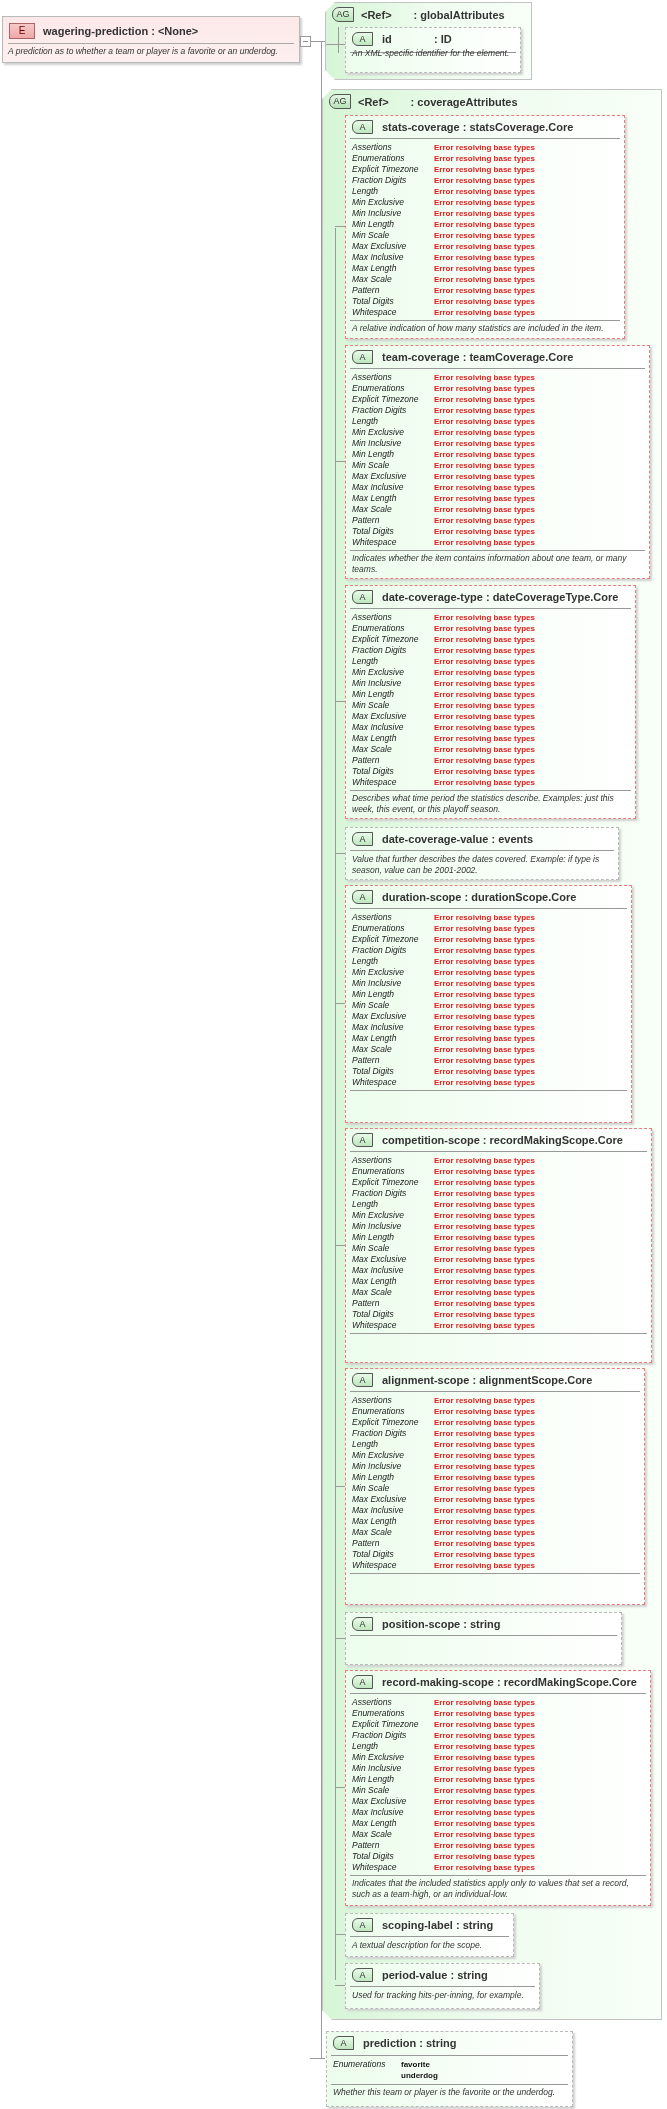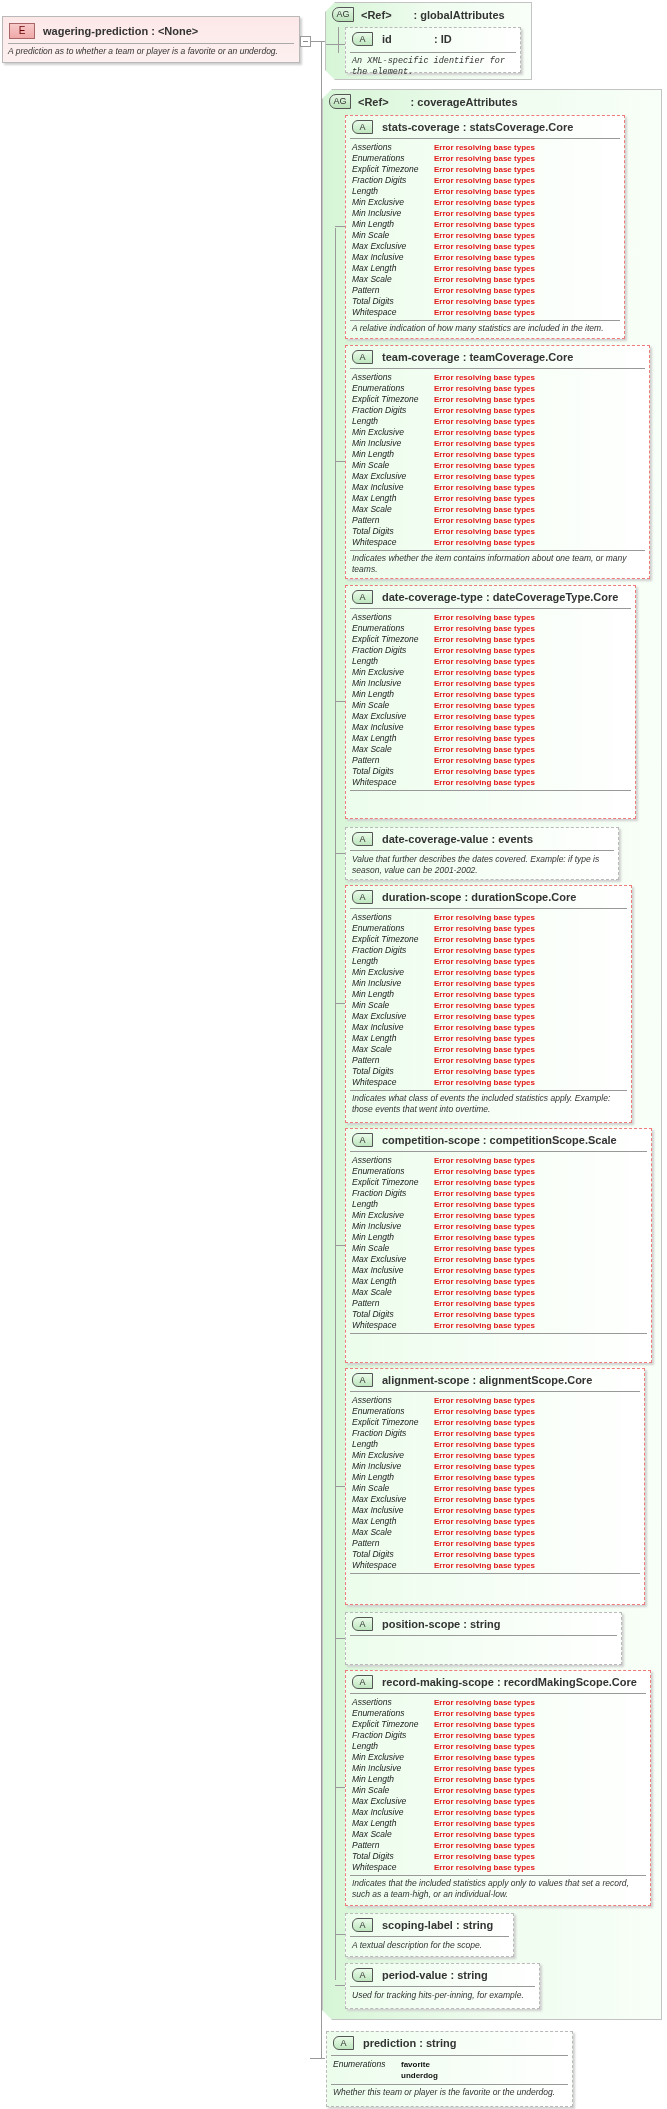--- a/index.html
+++ b/index.html
@@ -73,21 +73,21 @@
   <div class="vline" style="left:12px;top:24px;height:26px;"></div>
   <div class="hline" style="left:0px;top:41px;width:20px;"></div>
 </div>
 <div class="attr" style="left:345px;top:27px;width:174px;height:44px;">
   <div class="ahdr">
     <span class="badge-a">A</span>
     <span style="width:52px;">id</span>
     <span>: ID</span>
   </div>
   <div class="asep" style="top:24px;"></div>
-  <div class="adoc" style="top:28px;font-family:Liberation Mono, monospace;">An XML-specific identifier for the element.</div>
+  <div class="adoc" style="top:20px;">An XML-specific identifier for the element.</div>
 </div>
 
 <div class="group" style="left:322px;top:89px;width:338px;height:1929px;">
   <div class="ghdr">
     <span class="badge-ag">AG</span>
     <span class="gref">&lt;Ref&gt;</span>
     <span>: coverageAttributes</span>
   </div>
 </div>
 
@@ -312,20 +312,21 @@
         <div class="facet">
           <span class="fk">Total Digits</span>
           <span class="fv">Error resolving base types</span>
         </div>
         <div class="facet">
           <span class="fk">Whitespace</span>
           <span class="fv">Error resolving base types</span>
         </div>
       </div>
       <div class="asep" style="top:204px;"></div>
+      <div class="adoc" style="top:207px;">Describes what time period the statistics describe. Examples: just this week, this event, or this playoff season.</div>
     </div>
     <div class="hline" style="left: 335px; top: 701px; width: 10px;"></div>
     <div class="attr" style="left: 345px; top: 827px; width: 272px; height: 51px;">
       <div class="ahdr">
       <span class="badge-a">A</span>
       <span>date-coverage-value : events</span>
       </div>
       <div class="asep" style="top:22px;"></div>
       <div class="adoc" style="top:26px;">Value that further describes the dates covered. Example: if type is season, value can be 2001-2002.</div>
     </div>
@@ -396,27 +397,26 @@
         <div class="facet">
           <span class="fk">Total Digits</span>
           <span class="fv">Error resolving base types</span>
         </div>
         <div class="facet">
           <span class="fk">Whitespace</span>
           <span class="fv">Error resolving base types</span>
         </div>
       </div>
       <div class="asep" style="top:204px;"></div>
-      <div class="adoc" style="top:207px;">Indicates what class of events the included statistics apply. Example: those events that went into overtime.</div>
     </div>
     <div class="hline" style="left: 335px; top: 1003px; width: 10px;"></div>
     <div class="attr err" style="left: 345px; top: 1128px; width: 305px; height: 233px;">
       <div class="ahdr">
       <span class="badge-a">A</span>
-      <span>competition-scope : competitionScope.Scale</span>
+      <span>competition-scope : recordMakingScope.Core</span>
       </div>
       <div class="asep" style="top:22px;"></div>
       <div class="facets" style="top:26px;">
         <div class="facet">
           <span class="fk">Assertions</span>
           <span class="fv">Error resolving base types</span>
         </div>
         <div class="facet">
           <span class="fk">Enumerations</span>
           <span class="fv">Error resolving base types</span>

